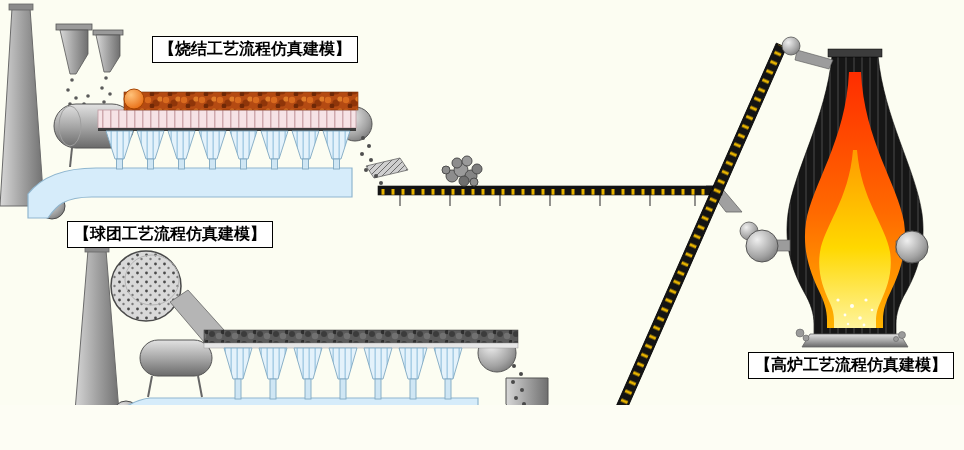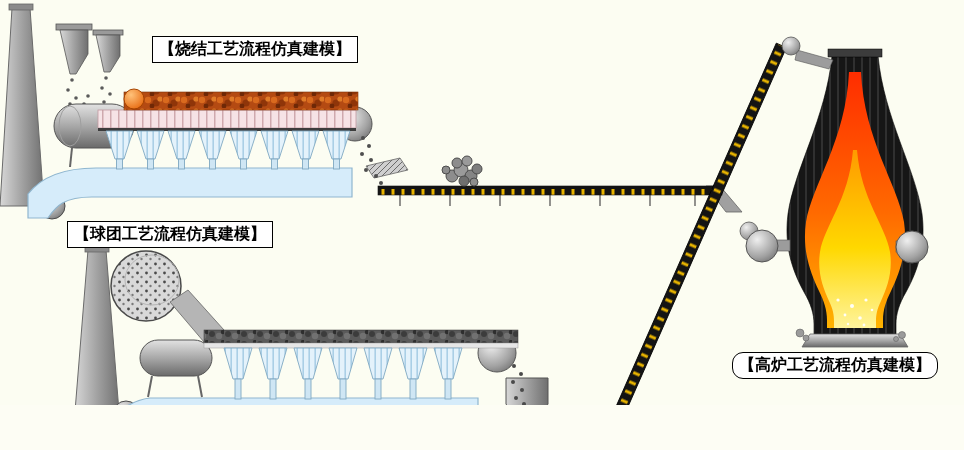--- a/index.html
+++ b/index.html
@@ -4,21 +4,21 @@
 <style>
   html,body{margin:0;padding:0;background:#fdfdf4;}
   .stage{position:relative;width:964px;height:405px;background:#fcfdf2;overflow:hidden;
          font-family:"Liberation Sans",sans-serif;}
   .stage svg{position:absolute;left:0;top:0;}
   .proc-label{position:absolute;background:#ffffff;border:1px solid #000000;
               padding:2px 6px;font-weight:bold;font-size:16px;color:#000;
               white-space:nowrap;line-height:1.3;}
   #label-sinter{left:152px;top:36px;}
   #label-pellet{left:67px;top:221px;}
-  #label-furnace{left:732px;top:352px;border-radius:11px;}
+  #label-furnace{left:748px;top:352px;}
 </style>
 </head>
 <body>
 
 <div class="stage">
 
 <svg width="964" height="450" viewBox="0 0 964 450">
   <defs>
     <linearGradient id="gMetalV" x1="0" y1="0" x2="1" y2="0">
       <stop offset="0" stop-color="#d8d8d8"></stop>

